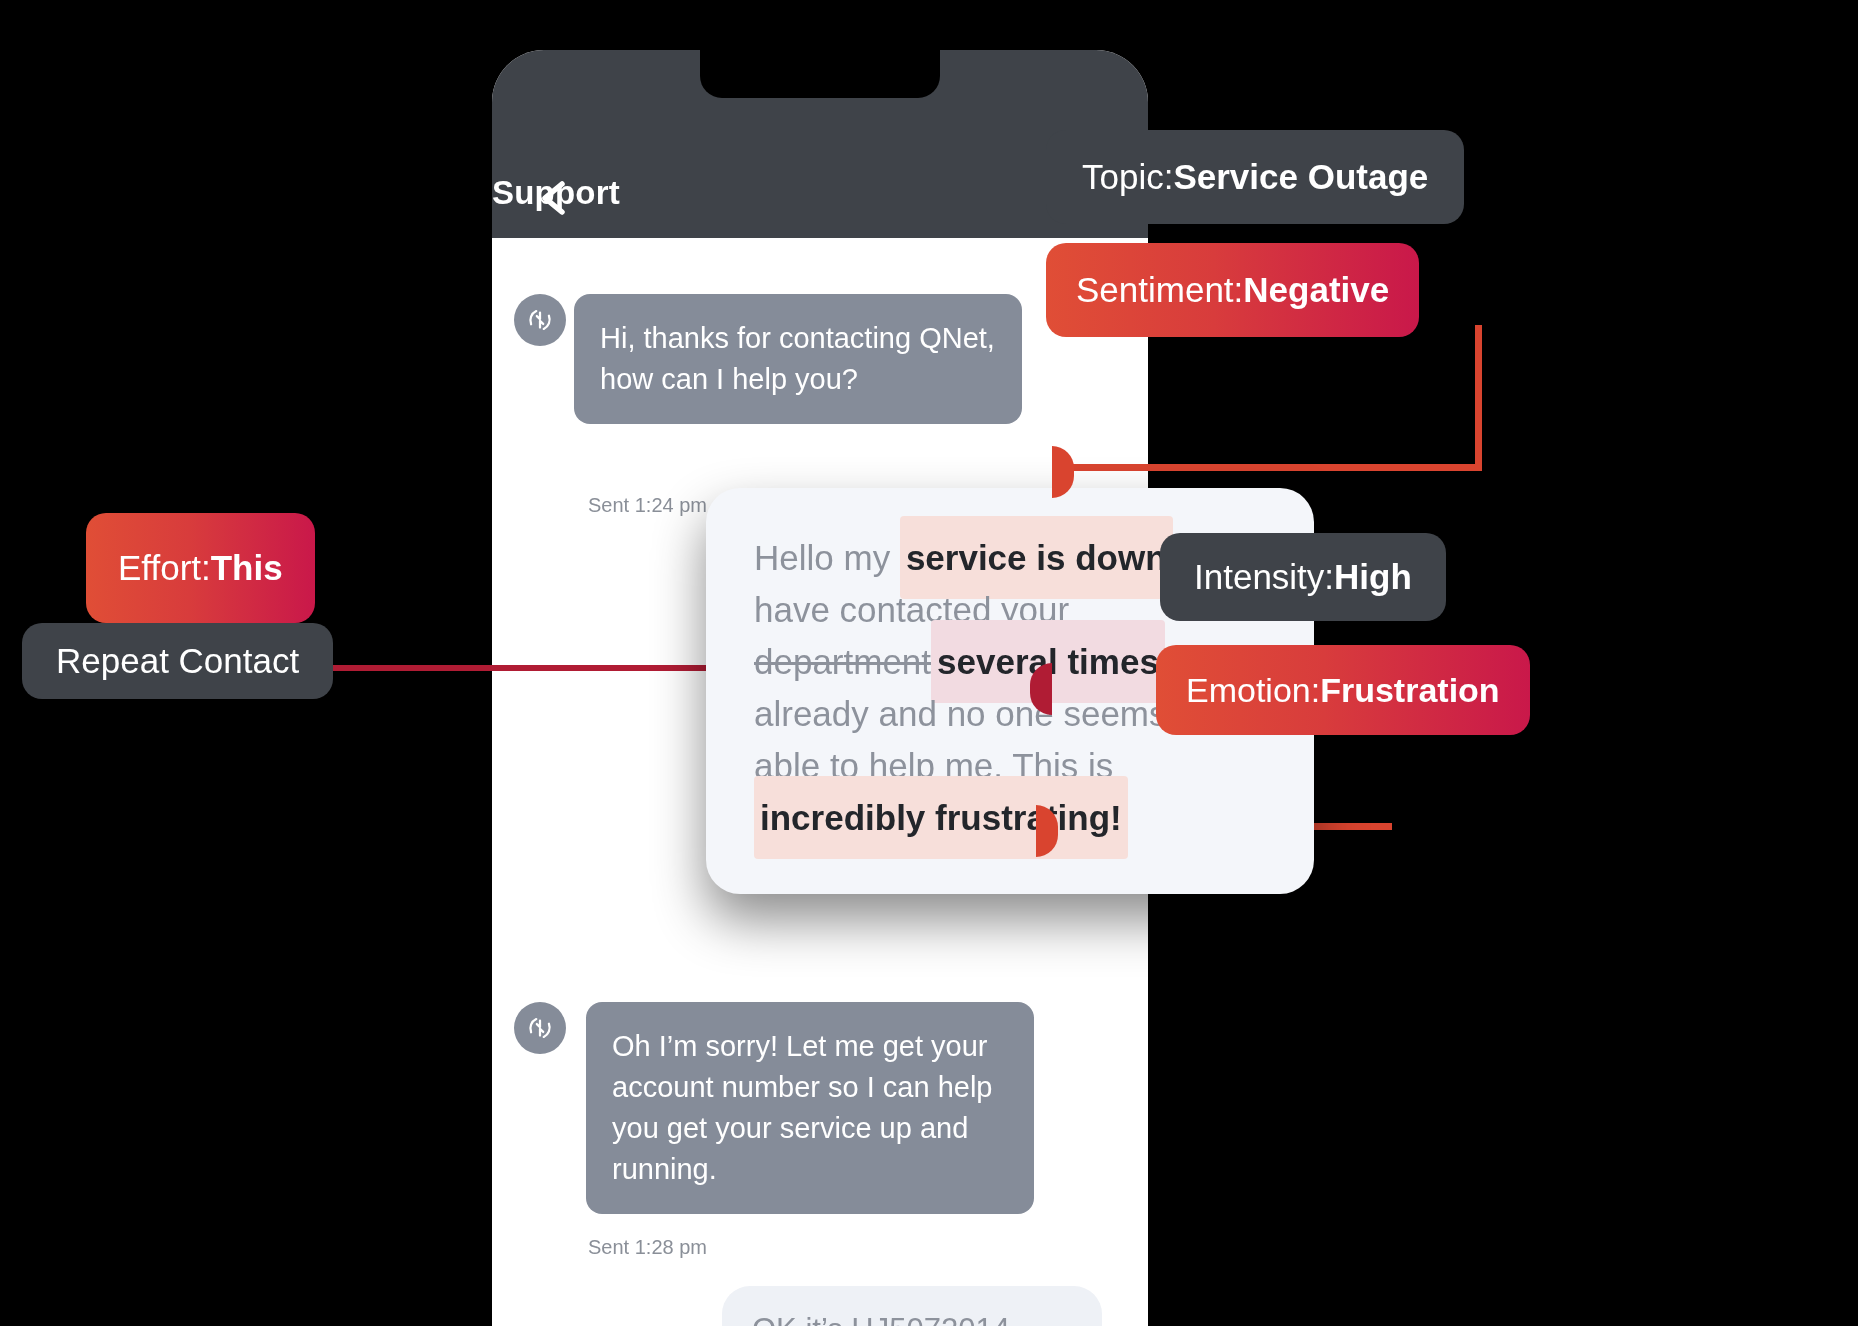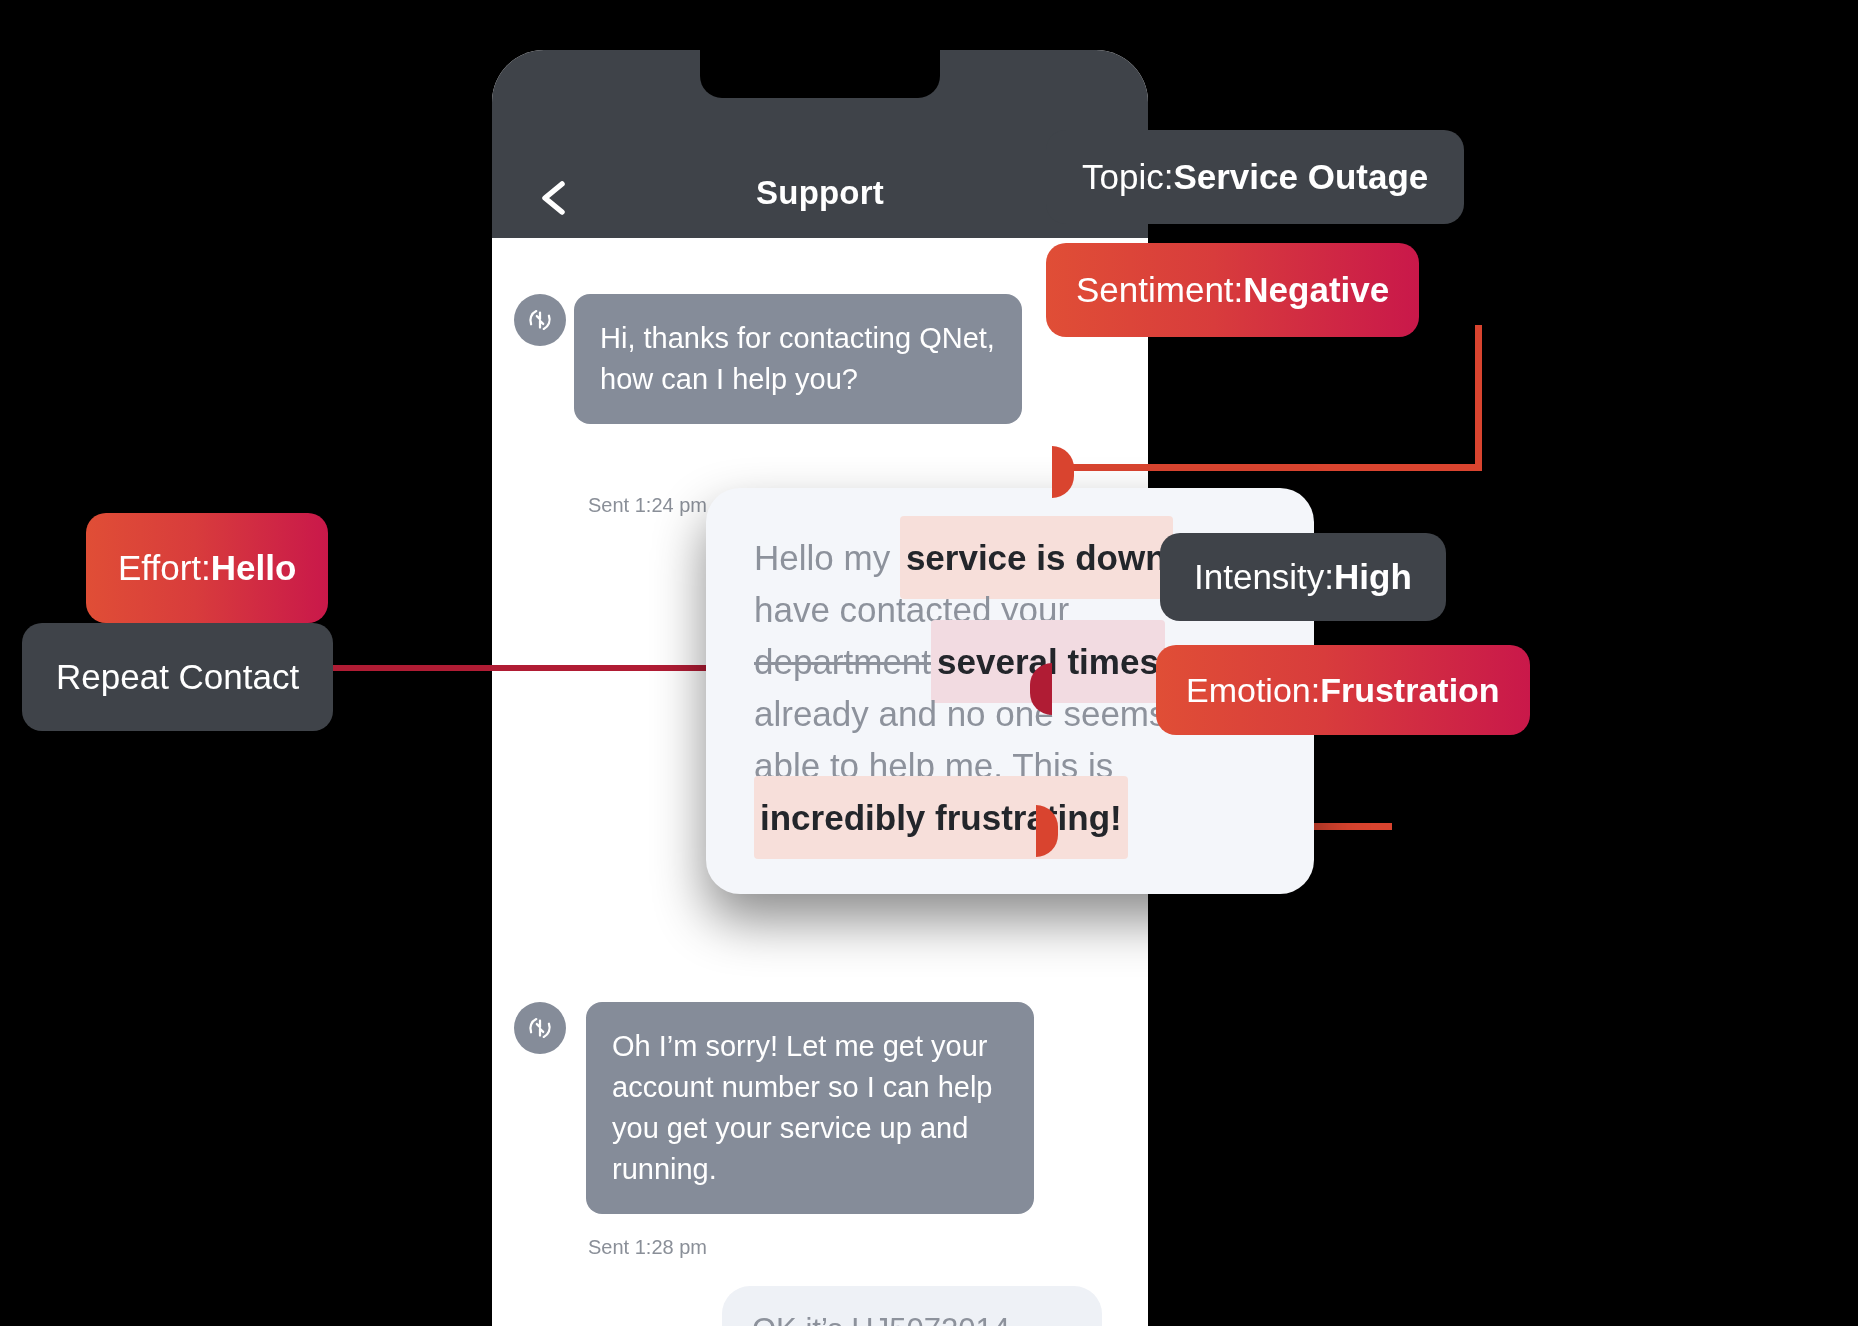--- a/index.html
+++ b/index.html
@@ -9,21 +9,21 @@
   
   #phone-frame{position:absolute;left:478px;top:36px;width:684px;height:1290px;
     background:#000;border-radius:64px 64px 0 0;}
   #phone-screen{position:absolute;left:492px;top:50px;width:656px;height:1276px;
     background:#fff;border-radius:52px 52px 0 0;overflow:hidden;}
 
   #app-bar{position:absolute;left:0;top:0;width:656px;height:188px;background:#3f4349;}
   #notch{position:absolute;left:208px;top:0;width:240px;height:48px;background:#000;
     border-radius:0 0 22px 22px;}
   #back-icon{position:absolute;left:44px;top:128px;width:34px;height:40px;color:#fff;}
-  #app-title{position:absolute;left:0;top:124px;width:656px;text-align:center;
+  #app-title{position:absolute;left:0;top:124px;width:656px;
     color:#fff;font-size:33px;font-weight:bold;letter-spacing:.2px;}
 
   .msg-row{position:absolute;display:flex;align-items:flex-start;}
   .avatar{width:52px;height:52px;border-radius:50%;background:#858c99;flex:none;
     display:flex;align-items:center;justify-content:center;}
   .bubble-agent{background:#858c99;color:#fff;border-radius:16px;
     padding:24px 26px;font-size:29px;line-height:41px;max-width:420px;}
   .stamp{position:absolute;color:#8a8f98;font-size:20px;}
 
   
@@ -120,24 +120,24 @@
   <span class="val">Service Outage</span>
 </div>
 
 <div class="tag tag-grad" style="left:1046px;top:243px;height:94px;padding:0 30px;font-size:35px;">
   <span class="lbl">Sentiment: </span>
   <span class="val">Negative</span>
 </div>
 
 <div class="tag tag-grad" style="left:86px;top:513px;height:110px;padding:0 32px;font-size:35px;">
   <span class="lbl">Effort: </span>
-  <span class="val">Hello</span>
+  <span class="val">This</span>
 </div>
 
-<div class="tag tag-dark" style="left:22px;top:623px;height:108px;padding:0 34px;font-size:35px;">
+<div class="tag tag-dark" style="left:22px;top:623px;height:76px;padding:0 34px;font-size:35px;">
   <span class="lbl">Repeat Contact</span>
 </div>
 
 <div class="tag tag-dark" style="left:1160px;top:533px;height:88px;padding:12px 34px;font-size:35px;">
   <span class="lbl">Intensity: </span>
   <span class="val">High</span>
 </div>
 
 <div class="tag tag-grad" style="left:1156px;top:645px;height:90px;padding:0 30px;font-size:34px;">
   <span class="lbl">Emotion: </span>

